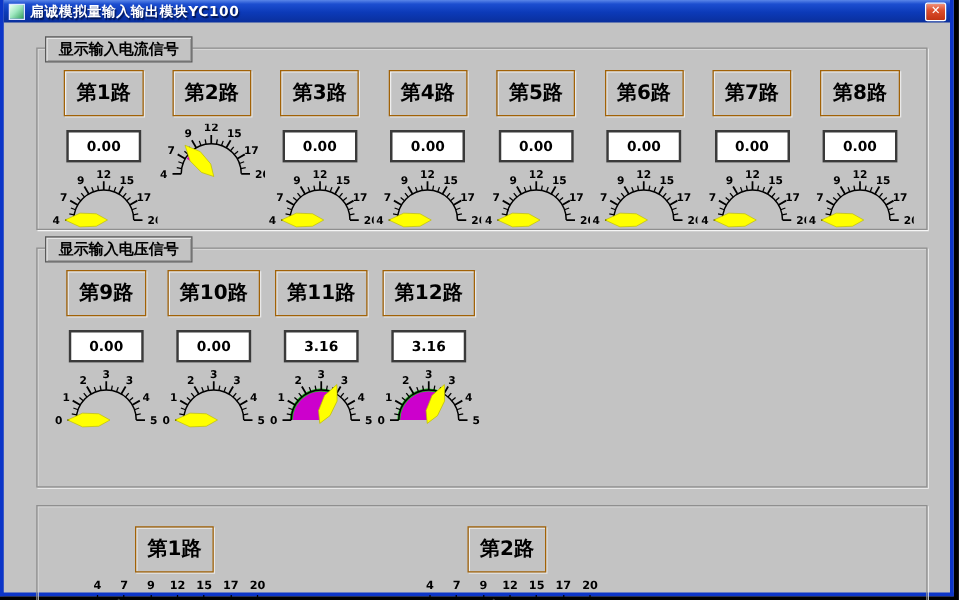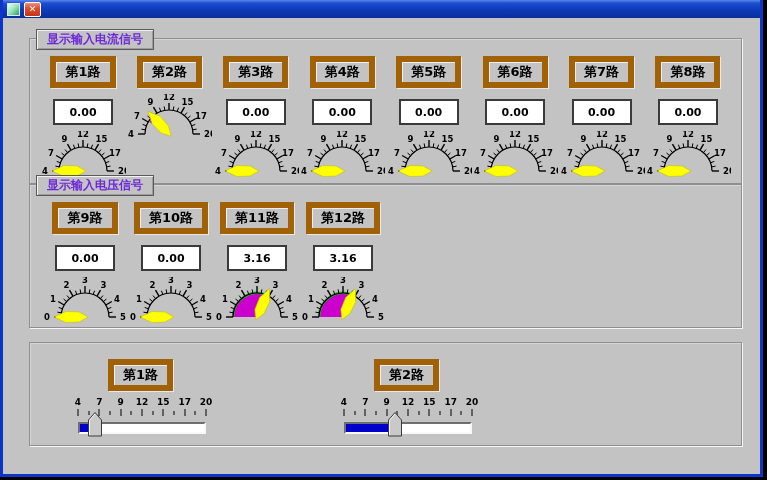--- a/index.html
+++ b/index.html
@@ -23,33 +23,33 @@
     background:linear-gradient(180deg,#f0927c 0%, #dd4f2e 40%, #c23413 100%);
     color:#fff; font-size:9px; font-weight:bold; display:flex; align-items:center; justify-content:center;
     cursor:pointer; }
 
   .client { position:relative; padding:12px 18px 0 26px; height:456px; }
 
   .groupbox { position:relative; border:1px solid #8f8f8f;
     box-shadow:1px 1px 0 #f6f6f6, inset 1px 1px 0 #d6d6d6; }
   .group-label { position:absolute; top:-10px; left:6px; background:#c3c3c3;
     border:1px solid #5a5a5a; box-shadow:inset 1px 1px 0 #f2f2f2, inset -1px -1px 0 #9c9c9c;
-    padding:1px 10px; font-size:12px; font-weight:bold; color:#6d28d9; white-space:nowrap; }
+    padding:1px 10px; font-size:12px; font-weight:bold; color:#000000; white-space:nowrap; }
 
   #grp-current-in { height:146px; margin-top:8px; }
-  #grp-voltage-in { height:144px; }
+  #grp-voltage-in { height:192px; margin-top:14px; }
   #grp-current-out { height:104px; margin-top:14px; }
 
   .channels { display:flex; }
   #ci-channels { justify-content:space-between; padding:0 10px; }
   #vi-channels { padding-left:12px;text-align:center; }
   .channel-col { width:86px; display:flex; flex-direction:column; align-items:center; }
 
-  .chan-label { margin-top:17px; padding:1px 9px; font-size:13px; font-weight:bold; background:#c3c3c3;
-    border:6px solid #a16207; box-shadow:inset 1px 1px 0 #eeeeee, 1px 1px 0 #e8e8e8; white-space:nowrap; }
+  .chan-label { margin-top:17px; padding:7px 9px; font-size:16px; font-weight:bold; background:#c3c3c3;
+    border:1px solid #a16207; box-shadow:inset 1px 1px 0 #eeeeee, 1px 1px 0 #e8e8e8; white-space:nowrap; }
   .display { margin-top:11px; width:60px; height:26px; background:#fff; border:2px solid #3a3a3a;
     display:flex; align-items:center; justify-content:center; font-size:11px; font-weight:bold; color:#000; }
   .gauge { margin-top:6px; }
 
   
   #co-channels { display:flex; padding-top:16px; }
   .slider-block { width:170px; position:relative; }
   .slider-block .chan-label { display:inline-block; margin:0 0 6px 44px; }
   .ticks { position:relative; height:22px; width:128px; margin-left:14px; }
   .tick-num { position:absolute; top:0; transform:translateX(-50%); font-size:9px; font-weight:bold; }
@@ -61,20 +61,21 @@
   .thumb { position:absolute; top:-13px; cursor:pointer; }
 </style>
 </head>
 <body>
 
 <div class="desktop">
   <div class="window">
 
     <div class="titlebar">
       <span class="app-icon"></span>
+      <span class="title-text">扁诚模拟量输入输出模块YC100</span>
       <span class="close-btn">
         <span>✕</span>
       </span>
     </div>
 
     <div class="client">
 
       <div class="groupbox" id="grp-current-in">
         <div class="group-label">显示输入电流信号</div>
         <div class="channels" id="ci-channels">

